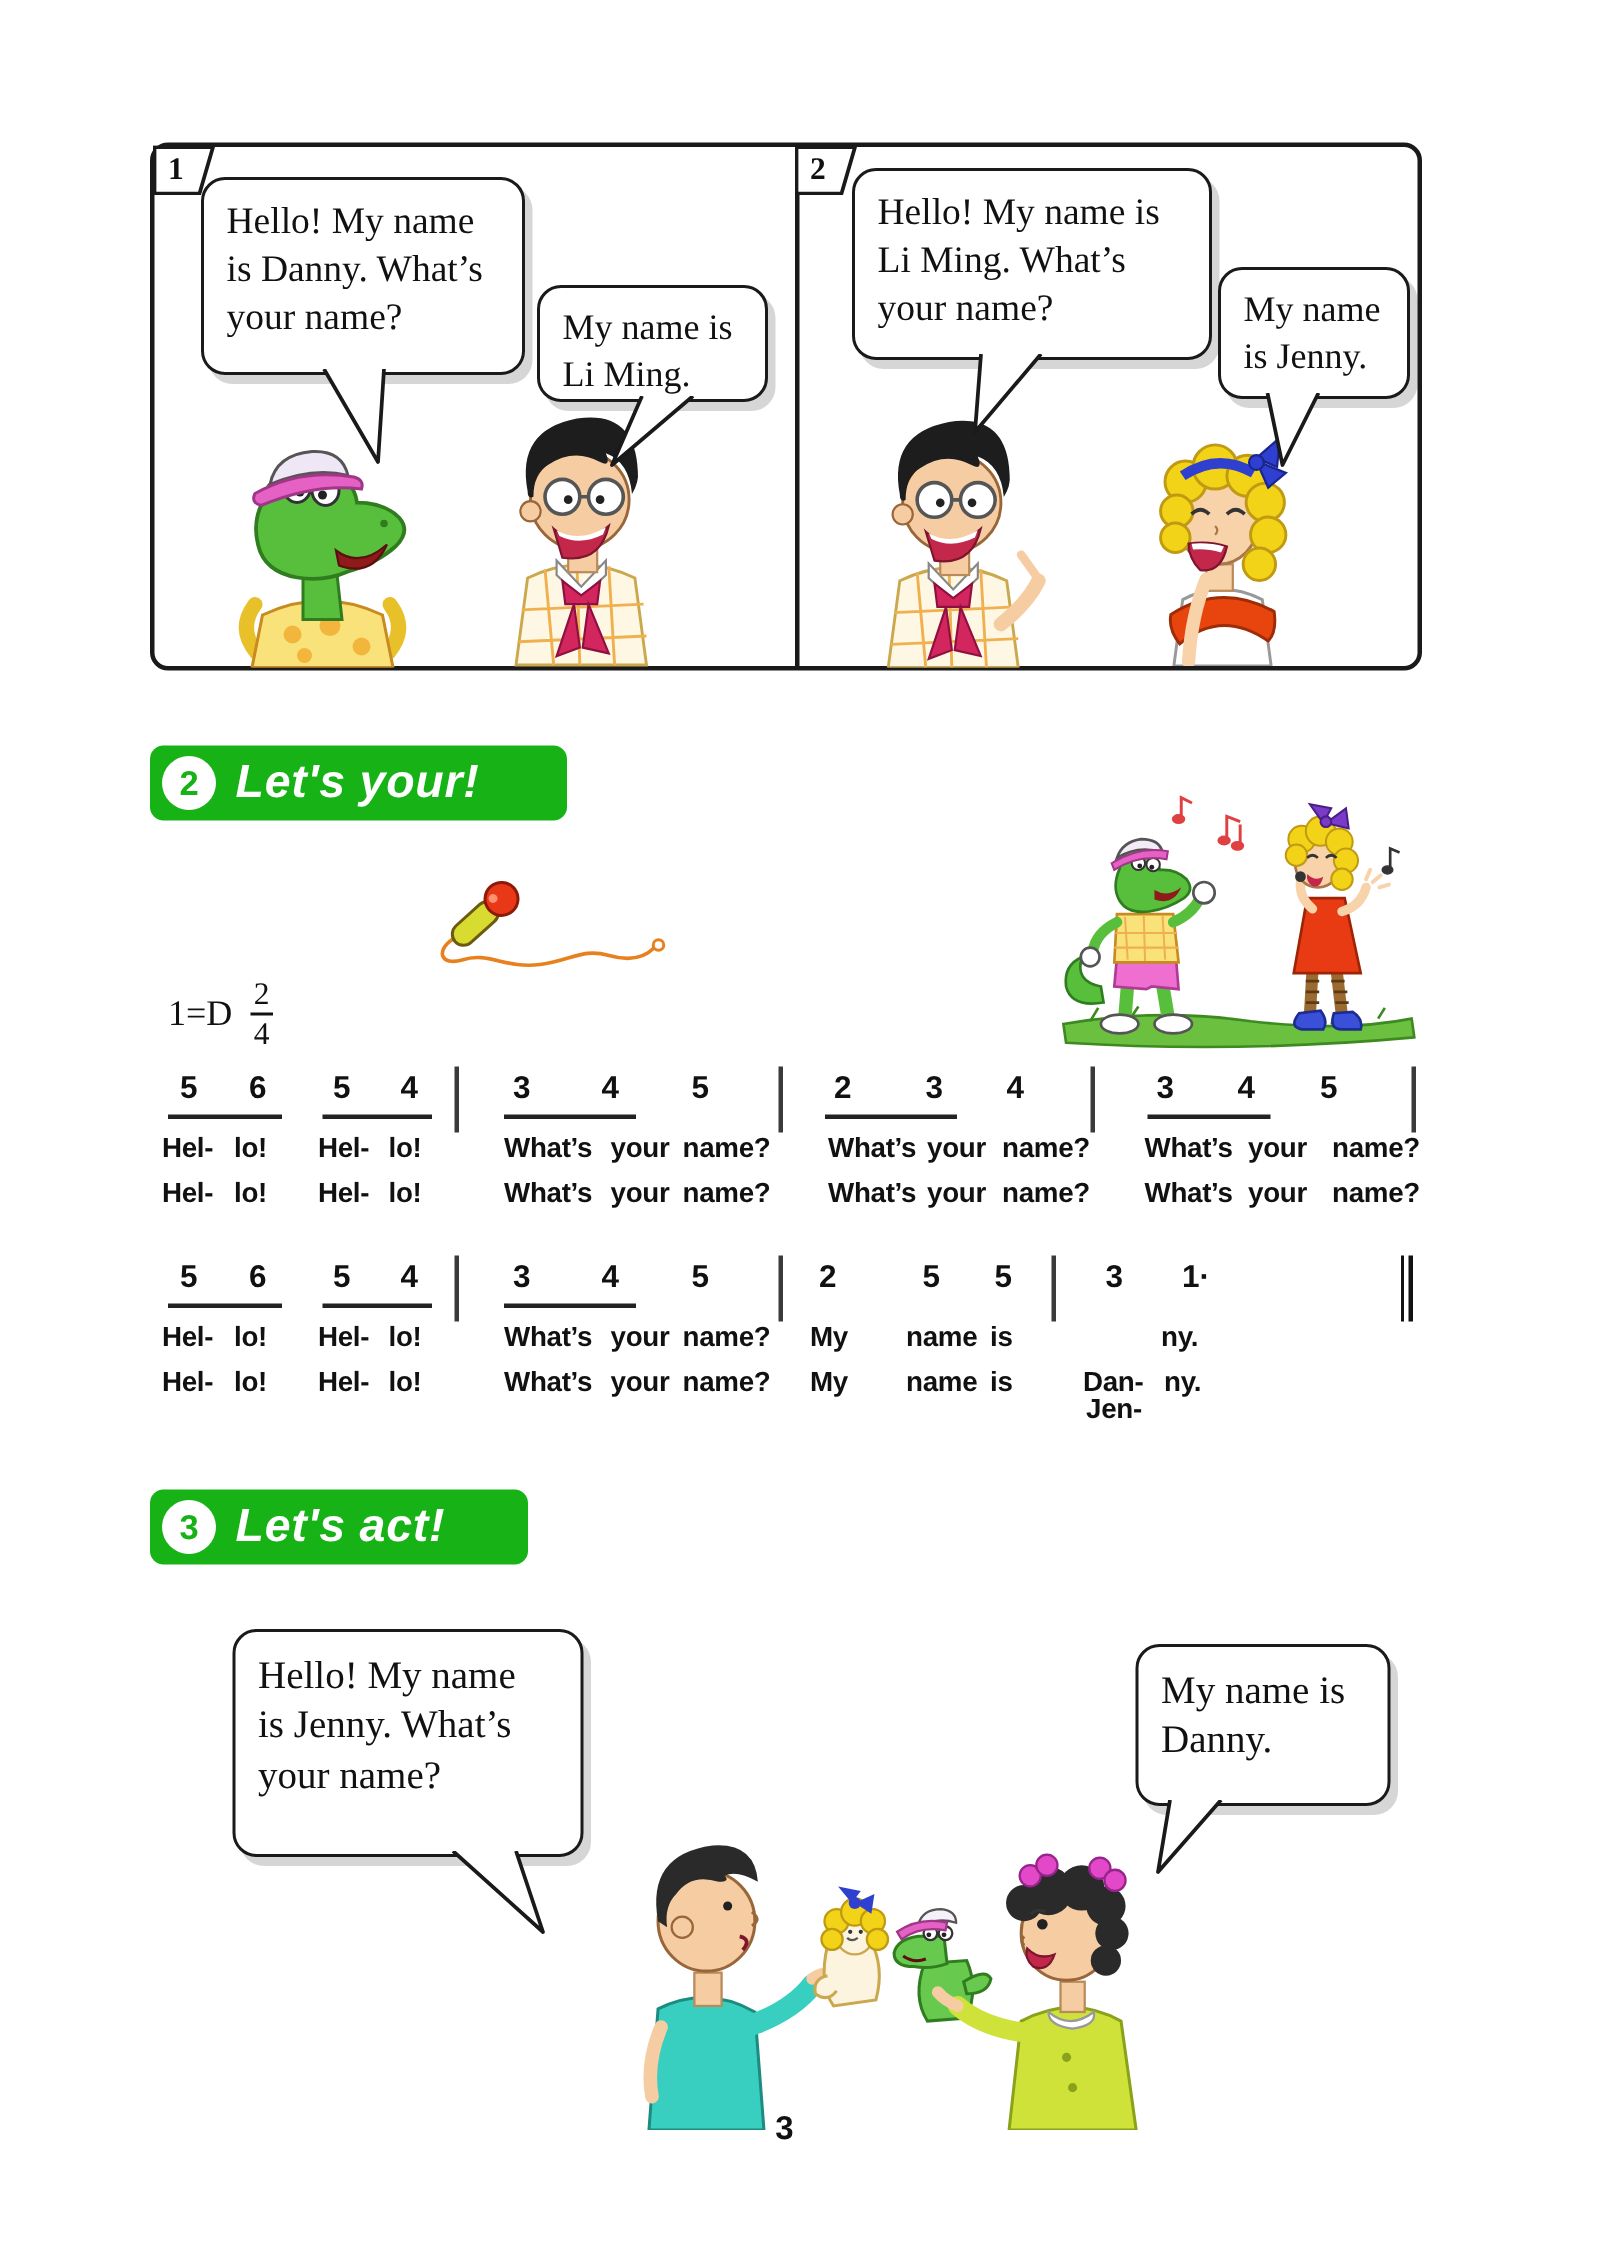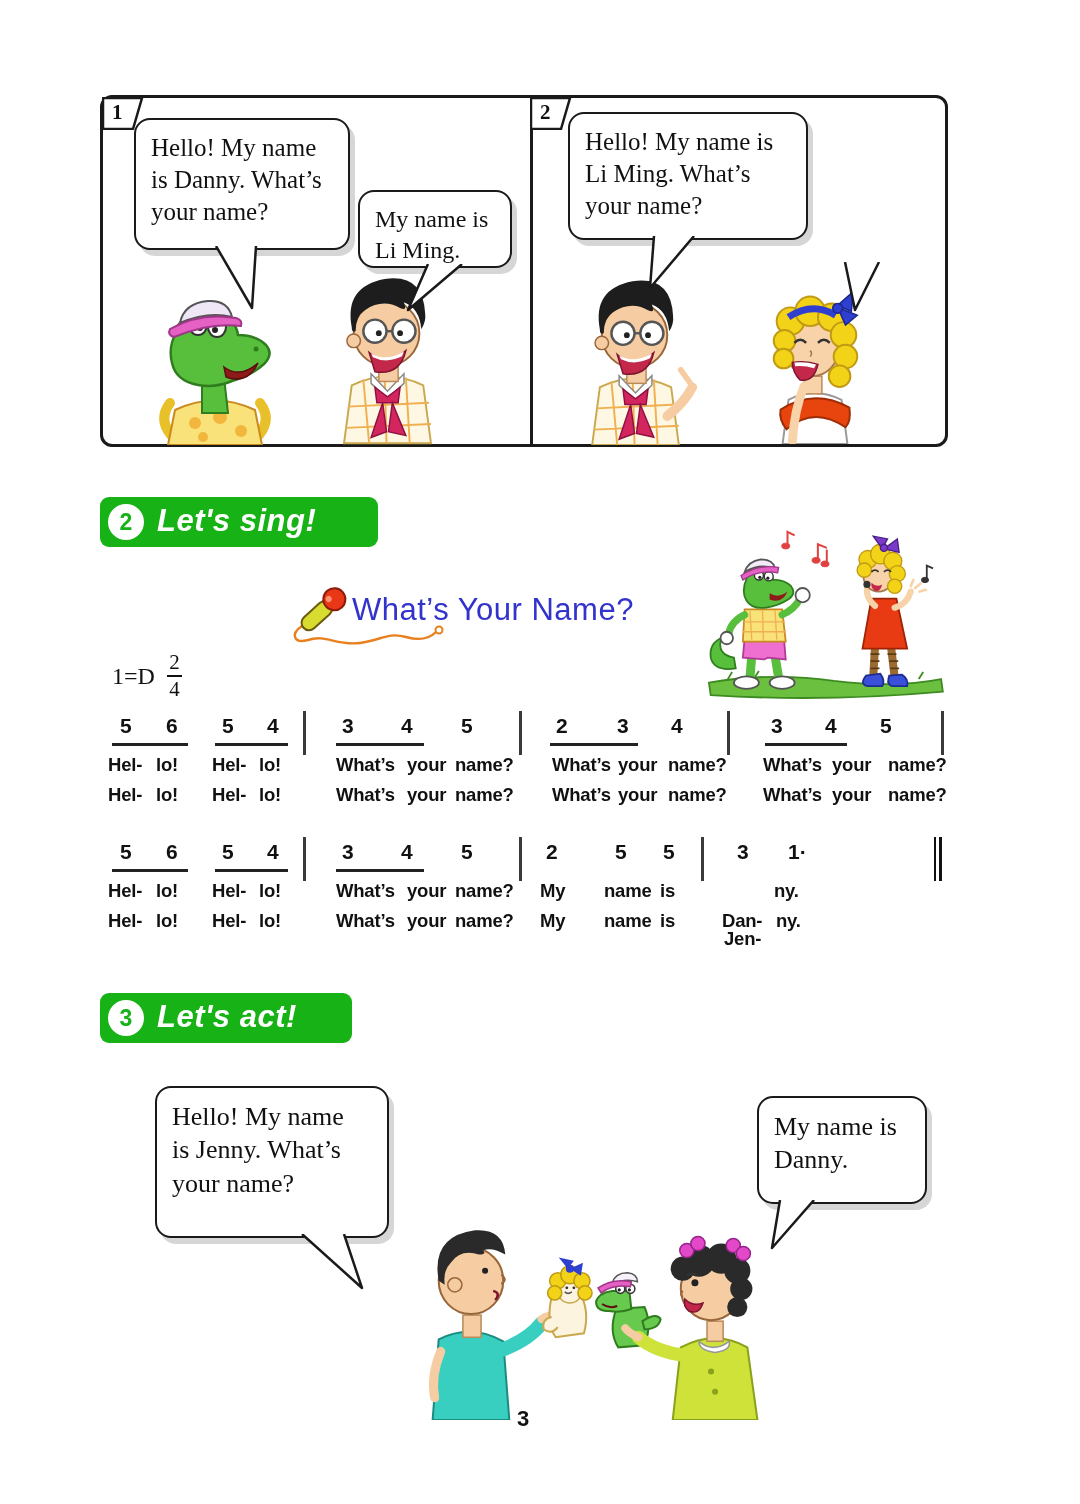--- a/index.html
+++ b/index.html
@@ -185,41 +185,42 @@
   </svg>
 
   <div class="bubble main" style="left:568px;top:112px;width:240px;height:128px;">Hello! My name is
 Li Ming. What’s
 your name?</div>
   <svg class="tail" style="left:640px;top:236px;" width="60" height="58">
     <polygon points="14,0 10,52 54,0" fill="#fff"></polygon>
     <path d="M14,0 L10,52 L54,0" fill="none" stroke="#1a1a1a" stroke-width="2.5" stroke-linejoin="round"></path>
   </svg>
 
+  <div class="bubble reply" style="left:812px;top:178px;width:128px;height:88px;">My name
+is Jenny.</div>
   <svg class="tail" style="left:833px;top:262px;" width="56" height="54">
     <polygon points="12,0 22,48 46,0" fill="#fff"></polygon>
     <path d="M12,0 L22,48 L46,0" fill="none" stroke="#1a1a1a" stroke-width="2.5" stroke-linejoin="round"></path>
   </svg>
 
   <div class="banner" style="left:100px;top:497px;width:278px;">
     <div class="badge">2</div>
-    <div class="banner-label">Let's sing!</div>
+    <div class="banner-label">Let's your!</div>
   </div>
 
   <svg class="mic" width="170" height="72" viewBox="0 0 170 72">
     <path d="M16,46 C4,54 8,64 22,60 C40,54 50,66 74,63 C96,60 102,52 120,57 C134,61 144,58 150,52" stroke="#e8801e" stroke-width="2.4" fill="none"></path>
     <circle cx="153" cy="50" r="3.5" fill="none" stroke="#e8801e" stroke-width="2"></circle>
     <g transform="rotate(-42 32 34)">
       <rect x="12" y="27" width="36" height="15" rx="7.5" fill="#d8dc30" stroke="#6b5a10" stroke-width="2"></rect>
       <path d="M44,27 l2,15" stroke="#6b5a10" stroke-width="2"></path>
       <circle cx="54" cy="34" r="11" fill="#e83818" stroke="#8e1a0a" stroke-width="2"></circle>
       <circle cx="50" cy="30" r="3" fill="#ff9070"></circle>
     </g>
   </svg>
-  <div class="song-title">What’s Your Name?</div>
 
   <svg class="char" style="left:700px;top:518px;" width="250" height="190" viewBox="0 0 280 200">
     <path d="M10,178 Q80,166 150,176 Q220,184 270,174 L272,188 Q140,200 12,192 Z" fill="#6cc040" stroke="#3d8a20" stroke-width="2"></path>
     <path d="M30,176 l6,-10 M60,174 l6,-9 M210,178 l6,-9 M245,174 l5,-8" stroke="#3d8a20" stroke-width="2"></path>
     <g>
       <path d="M38,150 Q18,146 24,128 Q10,134 12,150 Q16,166 40,162 Z" fill="#58bf3c" stroke="#2f7d1f" stroke-width="2"></path>
       <path d="M58,148 L56,172 M84,148 L88,172" stroke="#58bf3c" stroke-width="10"></path>
       <ellipse cx="52" cy="178" rx="14" ry="7" fill="#fff" stroke="#555" stroke-width="2"></ellipse>
       <ellipse cx="92" cy="178" rx="14" ry="7" fill="#fff" stroke="#555" stroke-width="2"></ellipse>
       <path d="M50,128 L94,128 L96,152 L76,150 L72,152 L48,150 Z" fill="#ef6fd0" stroke="#b03a96" stroke-width="2"></path>

